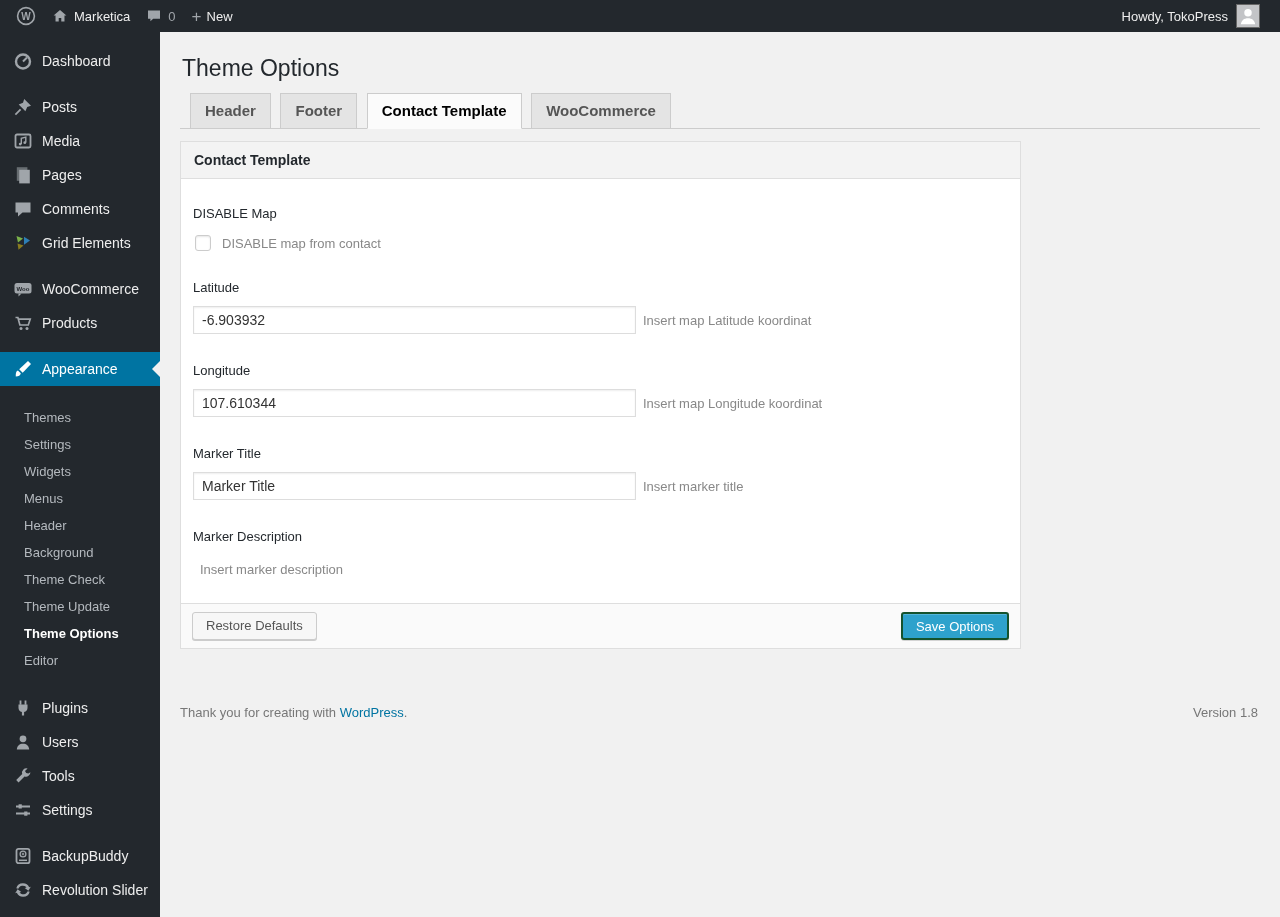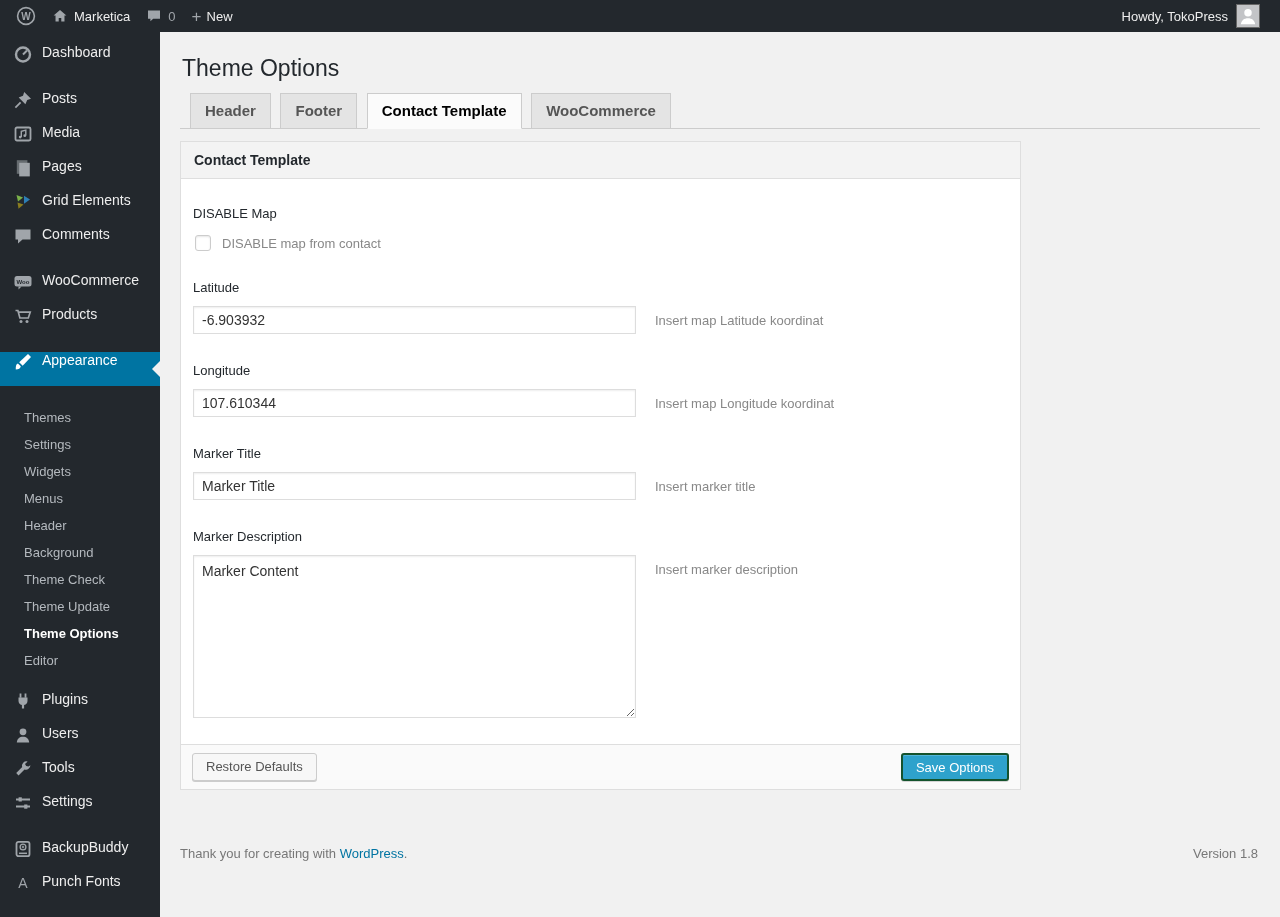--- a/index.html
+++ b/index.html
@@ -18,21 +18,21 @@
   .ab-sitename .ab-icon{margin-right:6px}
   .ab-comments .ab-icon{margin-right:6px}
   .ab-count{color:#a0a5aa}
   .ab-new .plus{font-size:17px;font-weight:400;color:#a0a5aa;margin-right:5px;line-height:1}
   .ab-right{margin-left:auto;display:flex;align-items:flex-start}
   .ab-howdy{margin-right:8px}
   .avatar{width:24px;height:24px;background:#c3c4c7;border:1px solid #666;display:block}
   
   .sidebar{position:absolute;top:32px;left:0;width:160px;bottom:0;background:#23282d;font-size:14px}
   .menu{margin:0;padding:12px 0 0;list-style:none}
-  .menu-item{display:flex;height:34px;padding:0 10px 0 13px;cursor:pointer;position:relative}
+  .menu-item{display:flex;align-items:center;height:34px;padding:0 10px 0 13px;cursor:pointer;position:relative}
   .mi{width:20px;height:20px;margin-right:9px;color:#a0a5aa;flex:none;display:flex;align-items:center;justify-content:center}
   .mi svg{width:20px;height:20px;display:block}
   .ml{color:#eee;white-space:nowrap}
   .gap{margin-top:12px}
   .menu-item.active{background:#0074a2}
   .menu-item.active .mi{color:#fff}
   .menu-item.active .ml{color:#fff}
   .cur-arrow{position:absolute;right:0;top:50%;margin-top:-8px;width:0;height:0;
     border:8px solid transparent;border-left-width:0;border-right-color:#f1f1f1}
   .submenu{margin:12px;padding:7px 0 4px;list-style:none;font-size:13px}
@@ -53,21 +53,21 @@
   .section.first{margin-top:13px}
   .flabel{font-size:13px;font-weight:400;color:#23282d}
   .crow{margin-top:14px;display:flex;align-items:center;color:#888;font-size:13px}
   input.cb{appearance:none;-webkit-appearance:none;width:16px;height:16px;margin:0 11px 0 2px;
     border:1px solid #ccc;border-radius:3px;background:#fff;box-shadow:inset 0 1px 2px rgba(0,0,0,.1);cursor:pointer}
   .irow{margin-top:11px;display:flex;align-items:flex-start}
   input.txt{width:443px;height:28px;border:1px solid #ddd;background:#fff;padding:3px 8px;
     font-size:14px;color:#333;box-shadow:inset 0 1px 2px rgba(0,0,0,.07);font-family:inherit}
   textarea.ta{width:443px;height:163px;border:1px solid #ddd;background:#fff;padding:7px 8px;
     font-size:14px;color:#333;box-shadow:inset 0 1px 2px rgba(0,0,0,.07);font-family:inherit;resize:both}
-  .hint{margin-left:19px;padding-top:7px;font-size:13px;color:#888}
+  .hint{margin-left:7px;padding-top:7px;font-size:13px;color:#888}
   .panel-footer{border-top:1px solid #dedede;background:#fafafa;padding:8px 11px;
     display:flex;justify-content:space-between;align-items:flex-end}
   .btn{font-size:13px;height:28px;padding:0 13px;border-radius:3px;cursor:pointer;font-family:inherit;line-height:26px}
   .btn-secondary{background:#f7f7f7;border:1px solid #ccc;color:#555;box-shadow:0 1px 0 #ccc}
   .btn-primary{background:#2ea2cc;border:2px solid #14532d;color:#fff;
     box-shadow:inset 0 1px 0 rgba(120,200,230,.5),0 1px 0 rgba(0,0,0,.15)}
   .page-footer{display:flex;justify-content:space-between;margin-top:56px;font-size:13px;color:#777;padding-right:2px}
   .thanks{color:#777}
   .wp-link{color:#0074a2;text-decoration:none;cursor:pointer}
 </style>
@@ -152,35 +152,35 @@
       <span class="mi">
           <svg viewBox="0 0 20 20" fill="currentColor">
             <rect x="3.8" y="2.2" width="10.6" height="13.6" opacity=".55"></rect>
             <rect x="6.2" y="4.8" width="10.6" height="13.6"></rect>
           </svg>
         </span>
       <span class="ml">Pages</span>
     </li>
     <li class="menu-item">
       <span class="mi">
+          <svg viewBox="0 0 20 20" fill="currentColor">
+            <path d="M2.5 3.5h15v10h-8L5 17.5v-4h-2.5z"></path>
+          </svg>
+        </span>
+      <span class="ml">Comments</span>
+    </li>
+    <li class="menu-item">
+      <span class="mi">
           <svg viewBox="0 0 20 20">
             <polygon points="3.5,3 10,5.5 5,9.5" fill="#7bb24a"></polygon>
             <polygon points="11,3.8 17,7.6 11,11.8" fill="#2e7fb5"></polygon>
             <polygon points="4.5,10.5 10.5,12.5 5.5,16.8" fill="#8a7d1f"></polygon>
           </svg>
         </span>
       <span class="ml">Grid Elements</span>
-    </li>
-    <li class="menu-item">
-      <span class="mi">
-          <svg viewBox="0 0 20 20" fill="currentColor">
-            <path d="M2.5 3.5h15v10h-8L5 17.5v-4h-2.5z"></path>
-          </svg>
-        </span>
-      <span class="ml">Comments</span>
     </li>
 
     <li class="menu-item gap">
       <span class="mi">
           <svg viewBox="0 0 20 20">
             <rect x="1.5" y="4" width="17" height="10.5" rx="2.5" fill="currentColor"></rect>
             <path d="M5.5 14.5v3l3-3z" fill="currentColor"></path>
             <text x="10" y="11.8" text-anchor="middle" font-size="6" font-weight="bold" fill="#23282d" font-family="Liberation Sans,sans-serif">Woo</text>
           </svg>
         </span>
@@ -265,20 +265,29 @@
             <rect x="3.5" y="2.8" width="13" height="14.4" rx="2" fill="none" stroke="currentColor" stroke-width="1.8"></rect>
             <circle cx="10" cy="8" r="2.9" fill="none" stroke="currentColor" stroke-width="1.3"></circle>
             <path d="M10 6.8v2.4M8.8 8h2.4" stroke="currentColor" stroke-width="1.1"></path>
             <path d="M6 14.3h8" stroke="currentColor" stroke-width="1.5"></path>
           </svg>
         </span>
       <span class="ml">BackupBuddy</span>
     </li>
     <li class="menu-item">
       <span class="mi">
+          <svg viewBox="0 0 20 20" fill="currentColor">
+            <path d="M10 3.2a6.8 6.8 0 0 1 6.2 4l1.6-.5-2.4 4-3.7-2.6 1.8-.6A4.8 4.8 0 0 0 5.3 8.8l-2-.5A6.8 6.8 0 0 1 10 3.2z"></path>
+            <path d="M10 16.8a6.8 6.8 0 0 1-6.2-4l-1.6.5 2.4-4 3.7 2.6-1.8.6a4.8 4.8 0 0 0 8.2-1.3l2 .5a6.8 6.8 0 0 1-6.7 5.1z"></path>
+          </svg>
+        </span>
+      <span class="ml">Revolution Slider</span>
+    </li>
+    <li class="menu-item">
+      <span class="mi">
           <svg viewBox="0 0 20 20">
             <text x="10" y="15" text-anchor="middle" font-size="14" fill="currentColor" font-family="Liberation Sans,sans-serif">A</text>
           </svg>
         </span>
       <span class="ml">Punch Fonts</span>
     </li>
   </ul>
 </div>
 
 <div class="content">
@@ -323,21 +332,20 @@
         <div class="flabel">Marker Title</div>
         <div class="irow">
           <input type="text" class="txt" value="Marker Title" style="">
           <span class="hint">Insert marker title</span>
         </div>
       </div>
 
       <div class="section">
         <div class="flabel">Marker Description</div>
         <div class="irow">
-          <textarea class="ta" style="">Marker Content</textarea>
           <span class="hint">Insert marker description</span>
         </div>
       </div>
     </div>
 
     <div class="panel-footer">
       <button class="btn btn-secondary">Restore Defaults</button>
       <button class="btn btn-primary">Save Options</button>
     </div>
   </div>

